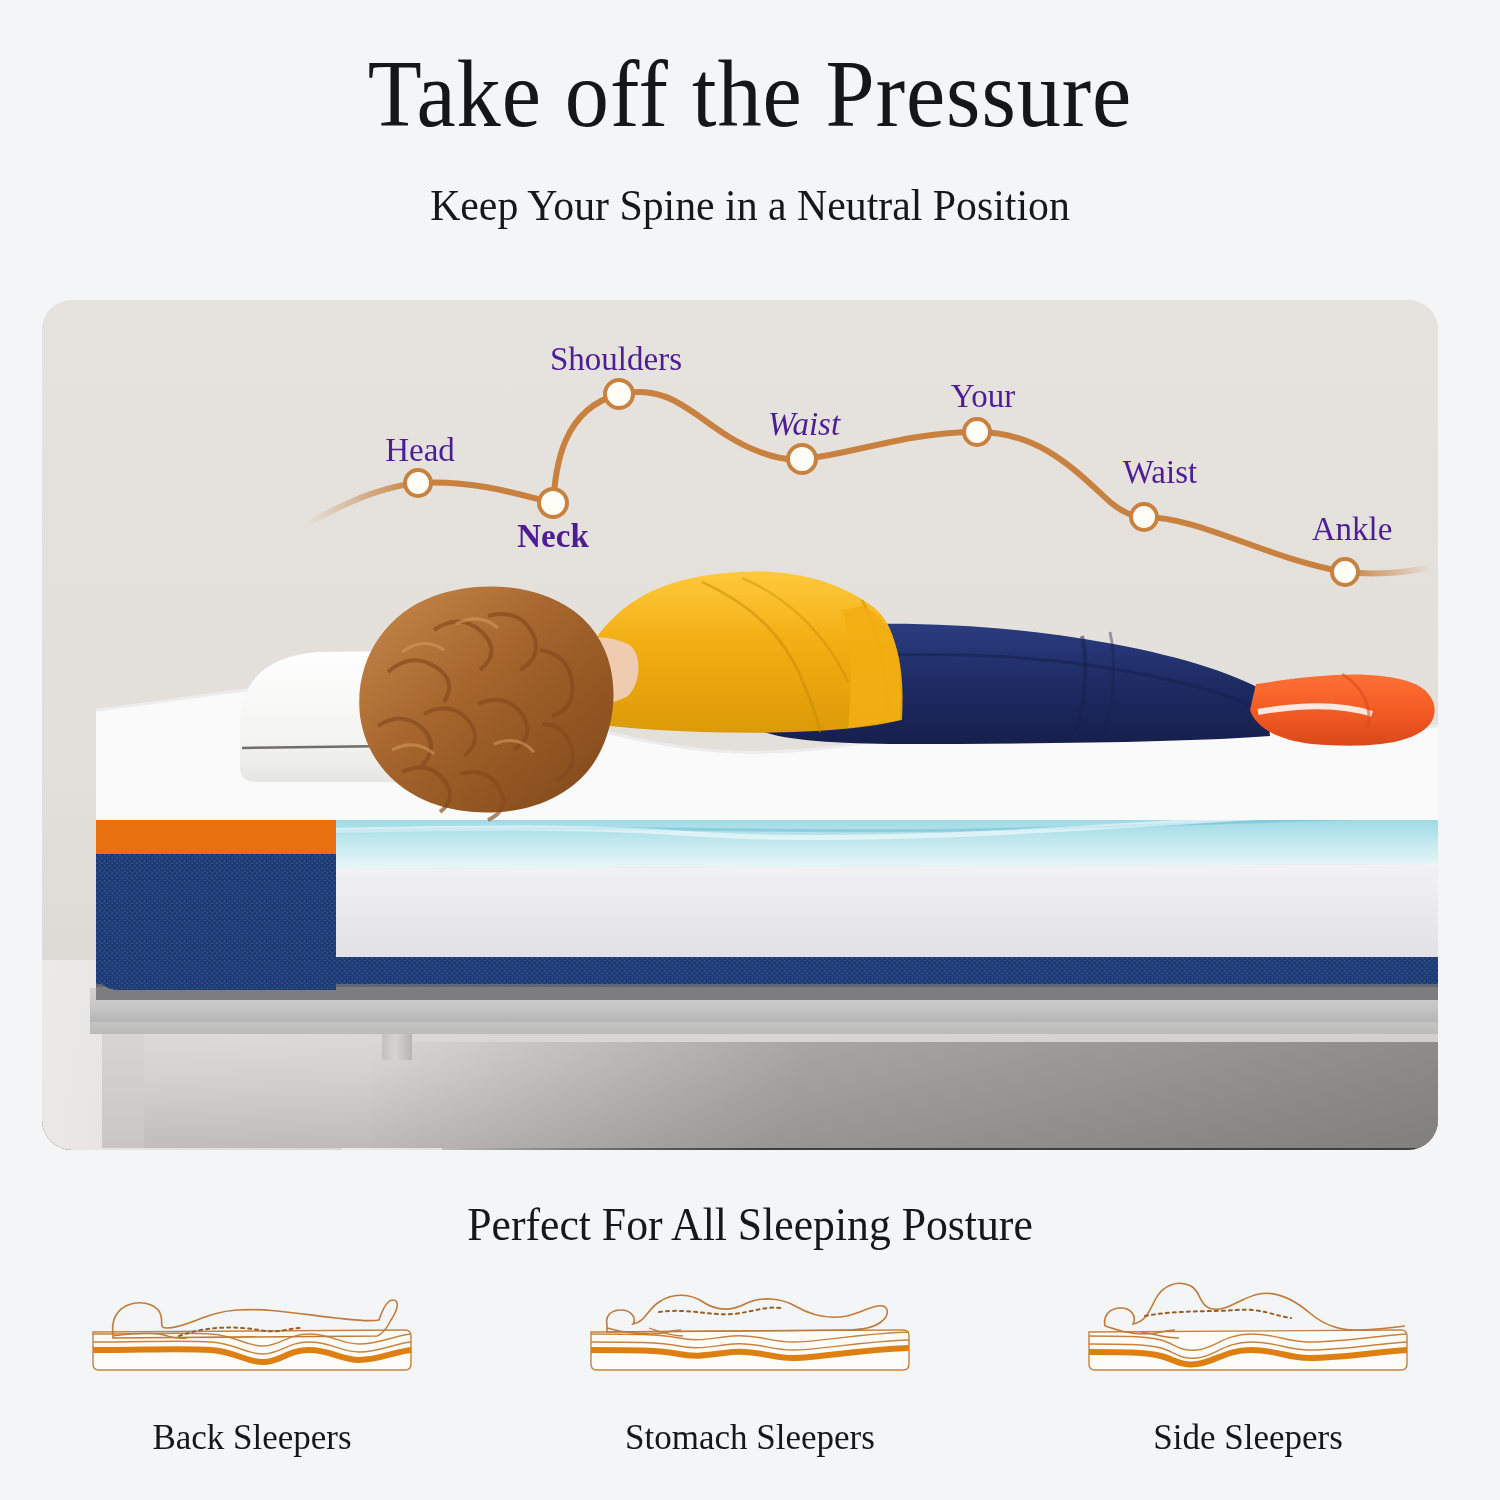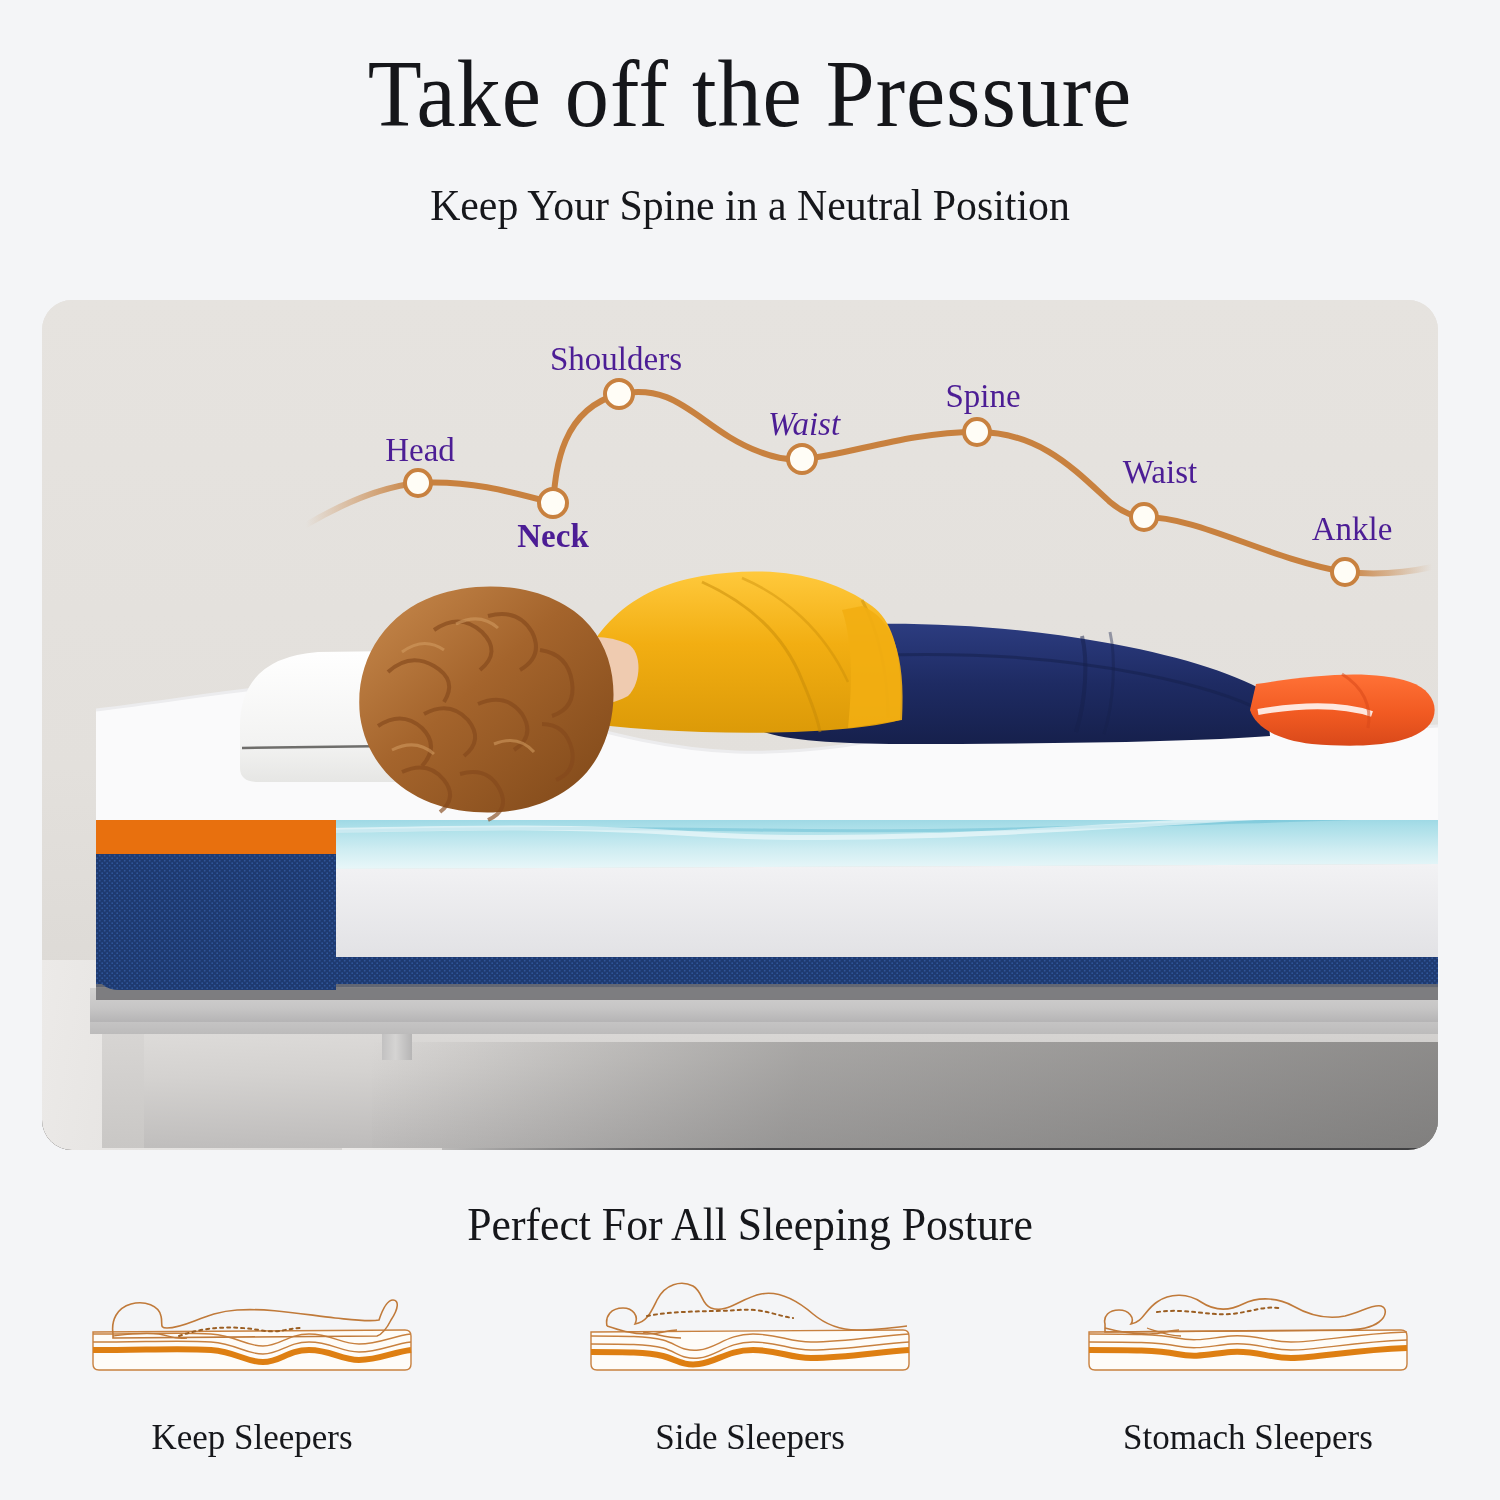--- a/index.html
+++ b/index.html
@@ -351,21 +351,21 @@
     <circle cx="977" cy="432" r="13" fill="#FFFDF6" stroke="#C8813F" stroke-width="4"></circle>
     <circle cx="1144" cy="517" r="13" fill="#FFFDF6" stroke="#C8813F" stroke-width="4"></circle>
     <circle cx="1345" cy="572" r="13" fill="#FFFDF6" stroke="#C8813F" stroke-width="4"></circle>
   </g>
 </svg>
 
 <div class="spine-label" style="left:420px;  top:432px;">Head</div>
 <div class="spine-label" style="left:553px;  top:518px;font-weight:bold;">Neck</div>
 <div class="spine-label" style="left:616px;  top:341px;">Shoulders</div>
 <div class="spine-label" style="left:804px;  top:406px;font-style:italic;">Waist</div>
-<div class="spine-label" style="left:983px;  top:378px;">Spine</div>
+<div class="spine-label" style="left:983px;  top:378px;">Your</div>
 <div class="spine-label" style="left:1160px; top:454px;">Waist</div>
 <div class="spine-label" style="left:1352px; top:511px;">Ankle</div>
 
 <div class="posture-title">Perfect For All Sleeping Posture</div>
 
 <div class="posture-row">
 
   <div class="posture-card">
     <svg class="posture-icon" viewBox="0 0 330 112">
 
@@ -381,21 +381,44 @@
 
       <path d="M26 62 C 24 48, 30 36, 44 32 C 58 28, 72 34, 74 44
                C 76 52, 72 56, 80 56 C 100 56, 118 40, 150 38
                C 182 36, 214 42, 248 46 C 268 48, 282 50, 292 48
                C 296 36, 300 28, 306 28 C 312 28, 312 36, 304 48
                C 300 56, 296 62, 290 64 L 26 66 Z" fill="none" stroke="#C07A3A" stroke-width="1.6"></path>
       <path d="M26 64 C 42 62, 56 60, 72 62 C 84 64, 88 68, 100 66" fill="none" stroke="#C07A3A" stroke-width="1.4"></path>
 
       <path d="M92 64 C 120 54, 148 54, 172 58 C 192 62, 200 56, 214 56" fill="none" stroke="#9B5E22" stroke-width="2" stroke-dasharray="3 4" stroke-linecap="round"></path>
     </svg>
-    <div class="posture-caption">Keep Sleepers</div>
+    <div class="posture-caption">Back Sleepers</div>
+  </div>
+
+  <div class="posture-card">
+    <svg class="posture-icon" viewBox="0 0 330 112">
+      <path d="M6 60 L318 58 Q324 58 324 64 L324 92 Q324 98 318 98 L12 98 Q6 98 6 92 Z" fill="#FEFCF8" stroke="#C8813F" stroke-width="1.4"></path>
+      <path d="M6 62 C 48 62, 74 62, 94 66 C 114 70, 126 66, 148 64
+               C 172 62, 186 70, 208 70 C 236 70, 268 62, 324 60" fill="none" stroke="#C8813F" stroke-width="1.4"></path>
+      <path d="M6 70 C 48 70, 74 70, 94 74 C 114 78, 126 74, 148 72
+               C 172 70, 186 78, 208 78 C 236 78, 268 70, 324 68" fill="none" stroke="#C8813F" stroke-width="1.4"></path>
+      <path d="M6 78 C 48 78, 74 78, 94 82 C 114 86, 126 82, 148 80
+               C 172 78, 186 86, 208 86 C 236 86, 268 78, 324 76" fill="none" stroke="#DE7F12" stroke-width="6"></path>
+
+      <path d="M22 52 C 20 44, 26 38, 36 38 C 46 38, 52 46, 48 52
+               C 60 50, 62 38, 74 30 C 88 20, 106 22, 118 30
+               C 130 38, 144 40, 160 32 C 176 24, 196 26, 210 34
+               C 224 42, 242 48, 262 44 C 278 40, 290 32, 298 34
+               C 304 36, 304 44, 296 50 C 288 56, 276 58, 262 58 L 22 60 Z" fill="none" stroke="#C07A3A" stroke-width="1.6"></path>
+      <path d="M22 56 C 36 60, 50 62, 66 62 C 80 62, 86 58, 96 58" fill="none" stroke="#C07A3A" stroke-width="1.4"></path>
+      <path d="M64 56 C 76 60, 86 64, 98 64" fill="none" stroke="#C07A3A" stroke-width="1.3"></path>
+
+      <path d="M74 40 C 104 36, 126 44, 148 42 C 168 40, 180 34, 196 36" fill="none" stroke="#9B5E22" stroke-width="2" stroke-dasharray="3 4" stroke-linecap="round"></path>
+    </svg>
+    <div class="posture-caption">Stomach Sleepers</div>
   </div>
 
   <div class="posture-card">
     <svg class="posture-icon" viewBox="0 0 330 112">
       <path d="M6 60 L318 58 Q324 58 324 64 L324 92 Q324 98 318 98 L12 98 Q6 98 6 92 Z" fill="#FEFCF8" stroke="#C8813F" stroke-width="1.4"></path>
       <path d="M6 64 C 40 64, 62 64, 78 68 C 92 72, 98 80, 114 78 C 132 76, 142 62, 168 62
                C 194 62, 204 70, 226 70 C 262 70, 292 64, 324 62" fill="none" stroke="#C8813F" stroke-width="1.4"></path>
       <path d="M6 72 C 40 72, 62 72, 78 76 C 92 80, 98 88, 114 86 C 132 84, 142 70, 168 70
                C 194 70, 204 78, 226 78 C 262 78, 292 72, 324 70" fill="none" stroke="#C8813F" stroke-width="1.4"></path>
       <path d="M6 80 C 40 80, 62 80, 78 84 C 92 88, 98 94, 114 92 C 132 90, 142 78, 168 78
@@ -407,36 +430,13 @@
                C 196 18, 214 30, 228 42 C 240 52, 254 58, 272 58
                C 288 58, 306 56, 322 54" fill="none" stroke="#C07A3A" stroke-width="1.6"></path>
       <path d="M22 54 C 34 58, 46 62, 62 62 C 76 62, 82 58, 92 58" fill="none" stroke="#C07A3A" stroke-width="1.4"></path>
       <path d="M58 60 C 72 62, 82 66, 96 66" fill="none" stroke="#C07A3A" stroke-width="1.3"></path>
 
       <path d="M62 44 C 94 38, 126 40, 154 38 C 178 36, 192 44, 208 46" fill="none" stroke="#9B5E22" stroke-width="2" stroke-dasharray="3 4" stroke-linecap="round"></path>
     </svg>
     <div class="posture-caption">Side Sleepers</div>
   </div>
 
-  <div class="posture-card">
-    <svg class="posture-icon" viewBox="0 0 330 112">
-      <path d="M6 60 L318 58 Q324 58 324 64 L324 92 Q324 98 318 98 L12 98 Q6 98 6 92 Z" fill="#FEFCF8" stroke="#C8813F" stroke-width="1.4"></path>
-      <path d="M6 62 C 48 62, 74 62, 94 66 C 114 70, 126 66, 148 64
-               C 172 62, 186 70, 208 70 C 236 70, 268 62, 324 60" fill="none" stroke="#C8813F" stroke-width="1.4"></path>
-      <path d="M6 70 C 48 70, 74 70, 94 74 C 114 78, 126 74, 148 72
-               C 172 70, 186 78, 208 78 C 236 78, 268 70, 324 68" fill="none" stroke="#C8813F" stroke-width="1.4"></path>
-      <path d="M6 78 C 48 78, 74 78, 94 82 C 114 86, 126 82, 148 80
-               C 172 78, 186 86, 208 86 C 236 86, 268 78, 324 76" fill="none" stroke="#DE7F12" stroke-width="6"></path>
-
-      <path d="M22 52 C 20 44, 26 38, 36 38 C 46 38, 52 46, 48 52
-               C 60 50, 62 38, 74 30 C 88 20, 106 22, 118 30
-               C 130 38, 144 40, 160 32 C 176 24, 196 26, 210 34
-               C 224 42, 242 48, 262 44 C 278 40, 290 32, 298 34
-               C 304 36, 304 44, 296 50 C 288 56, 276 58, 262 58 L 22 60 Z" fill="none" stroke="#C07A3A" stroke-width="1.6"></path>
-      <path d="M22 56 C 36 60, 50 62, 66 62 C 80 62, 86 58, 96 58" fill="none" stroke="#C07A3A" stroke-width="1.4"></path>
-      <path d="M64 56 C 76 60, 86 64, 98 64" fill="none" stroke="#C07A3A" stroke-width="1.3"></path>
-
-      <path d="M74 40 C 104 36, 126 44, 148 42 C 168 40, 180 34, 196 36" fill="none" stroke="#9B5E22" stroke-width="2" stroke-dasharray="3 4" stroke-linecap="round"></path>
-    </svg>
-    <div class="posture-caption">Stomach Sleepers</div>
-  </div>
-
 </div>
 
 </body></html>

